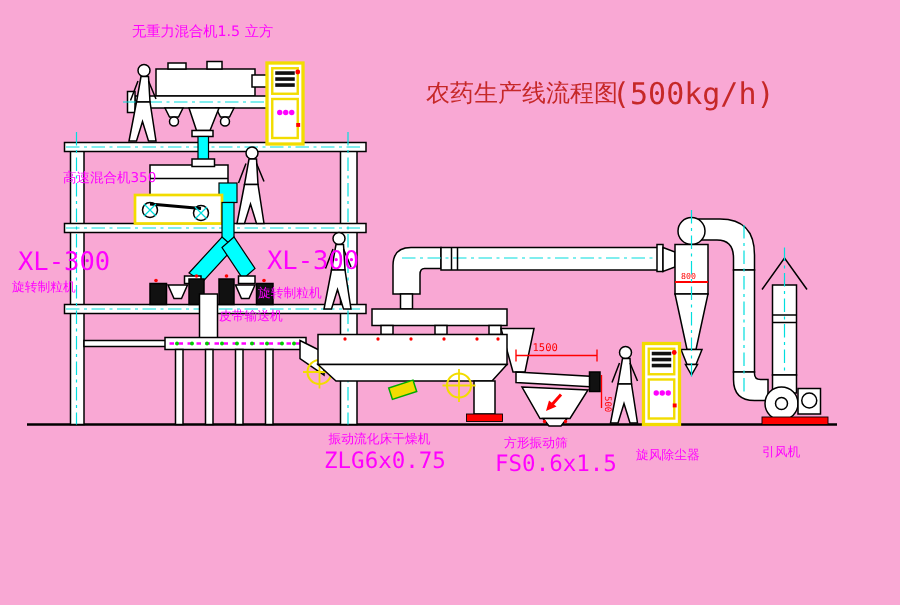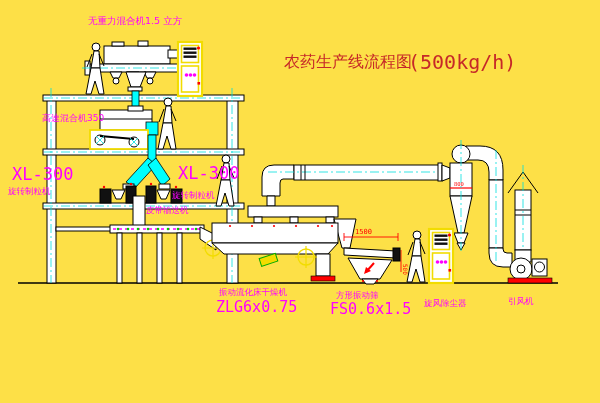--- a/index.html
+++ b/index.html
@@ -1,16 +1,16 @@
 <!DOCTYPE html>
 <html><head>
 <meta charset="utf-8">
 <style>
   html,body{margin:0;padding:0;background:#fff;}
-  .stage{position:relative;width:600px;height:403px;background:#fde047;overflow:hidden;
+  .stage{position:relative;width:600px;height:403px;background:#f9a8d4;overflow:hidden;
          font-family:"DejaVu Sans",sans-serif;}
   svg{position:absolute;left:0;top:0;}
   text{user-select:none;}
   .lbl{fill:#ff00ff;font-family:"DejaVu Sans",sans-serif;}
   .model{fill:#ff00ff;font-family:"DejaVu Sans Mono",monospace;}
   .dim{fill:#ff0000;font-family:"DejaVu Sans Mono",monospace;}
   .titlecn{fill:#c62828;font-family:"DejaVu Sans",sans-serif;}
   .titlecap{fill:#c62828;font-family:"DejaVu Sans Mono",monospace;}
   .ln{stroke:#000;fill:none;}
   .wh{fill:#fff;stroke:#000;stroke-width:1;}

